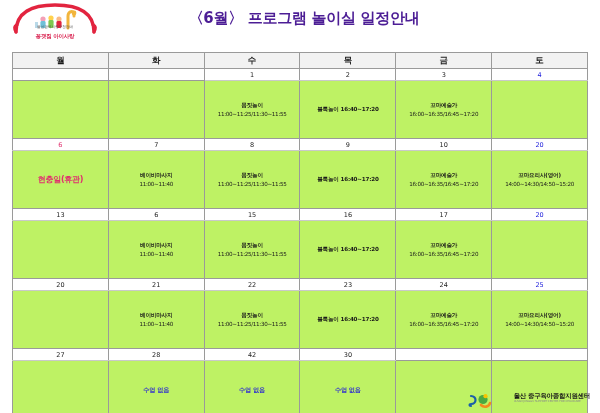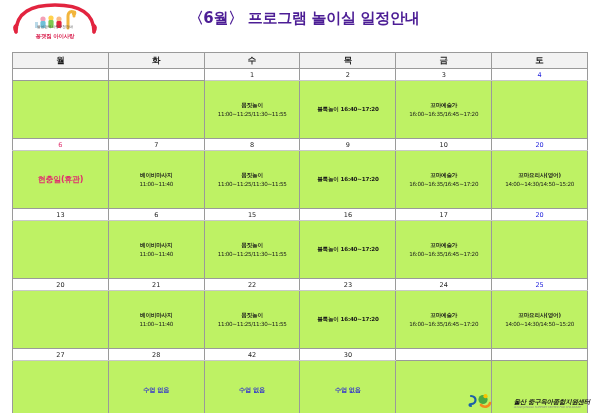--- a/index.html
+++ b/index.html
@@ -88,21 +88,21 @@
   }
   .c-tue{background:#f7e6f0;}
   .c-wed{background:#dff0f1;}
   .c-thu{background:#ddeacd;}
   .c-fri{background:#fce3c0;}
   .c-sat{background:#f9eef2;}
   .c-none{background:#ffffff;}
   
   .footer{
     position:absolute;right:10px;bottom:4px;
-    display:flex;align-items:flex-end;gap:20px;font-style:italic;
+    display:flex;align-items:flex-start;gap:20px;
   }
   .footer-mark{width:26px;height:16px;flex:0 0 auto;}
   .footer-text{
     display:flex;flex-direction:column;justify-content:center;line-height:1.1;
   }
   .footer-title{font-size:6.5px;font-weight:bold;color:#1a1a1a;letter-spacing:-0.3px;white-space:nowrap;}
   .footer-sub{font-size:2.8px;color:#8a8a8a;letter-spacing:-0.1px;white-space:nowrap;}
 </style>
 </head>
 <body>

